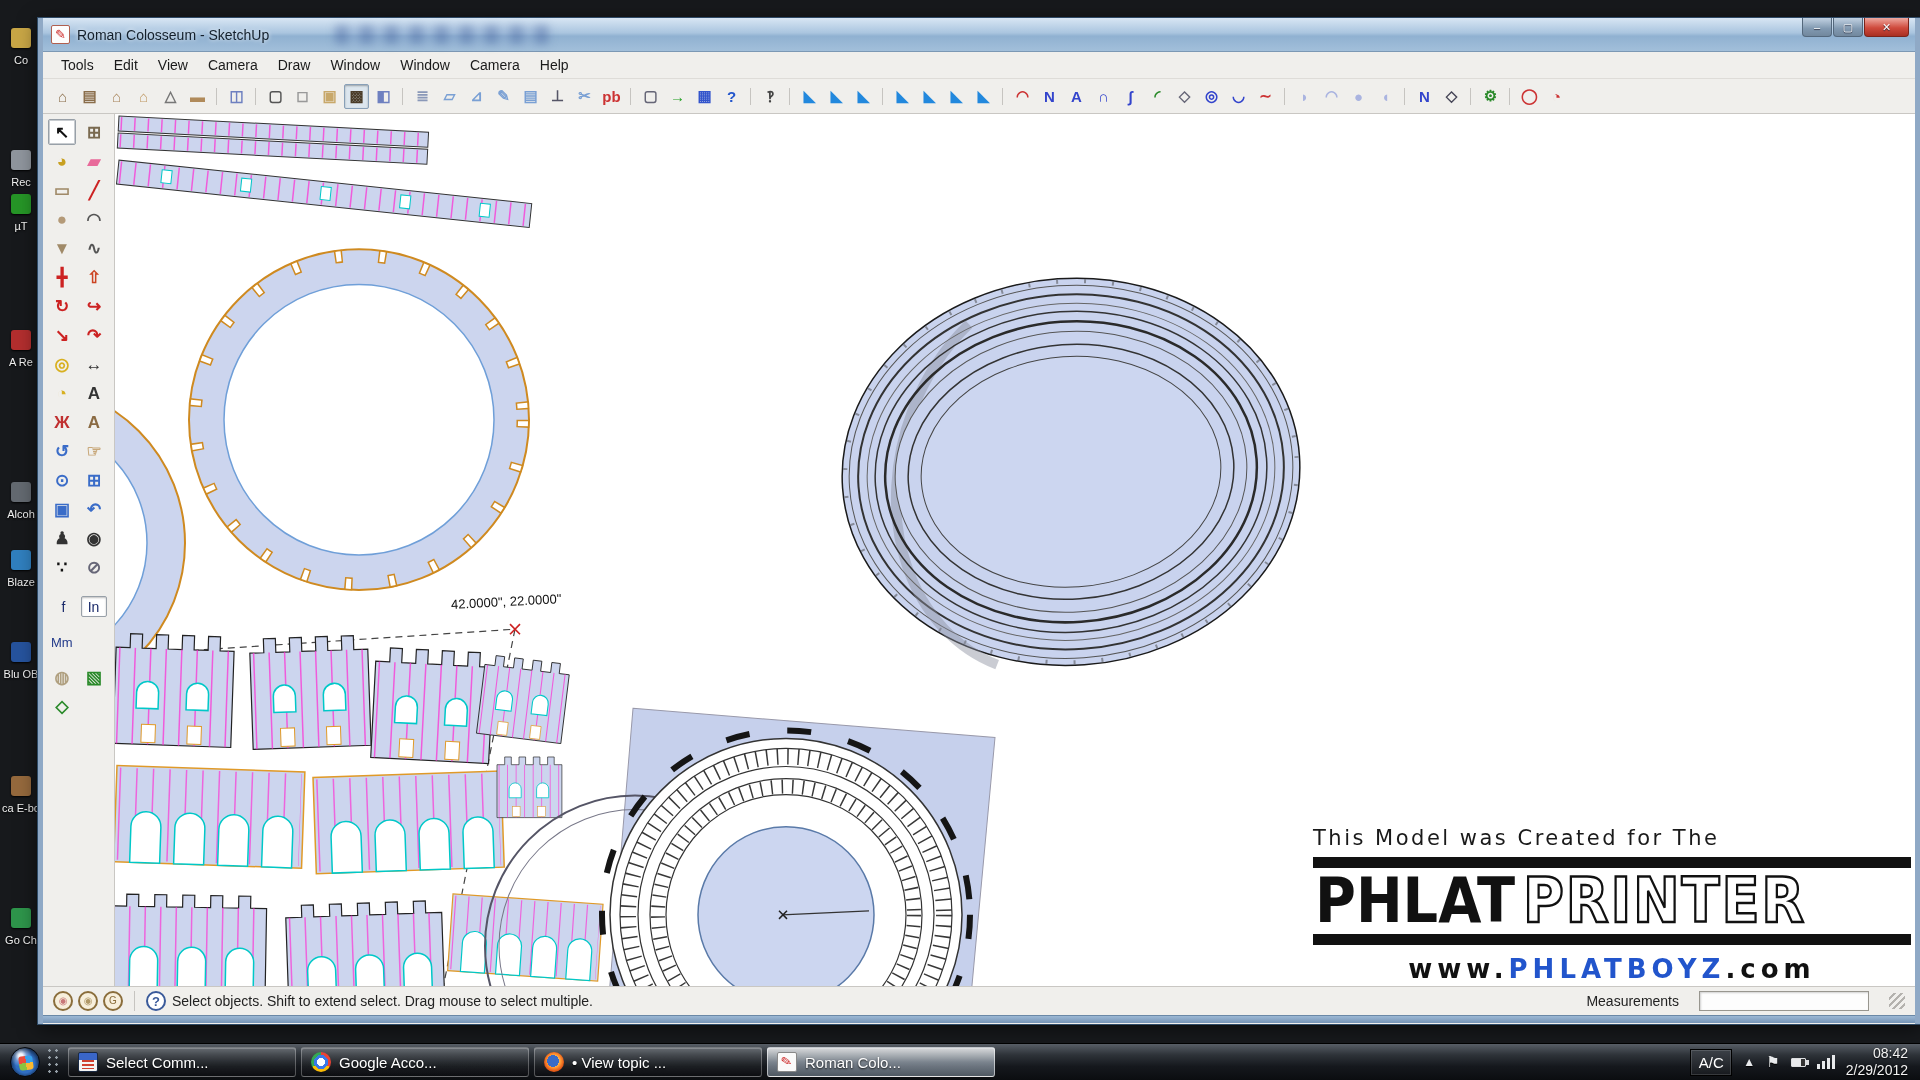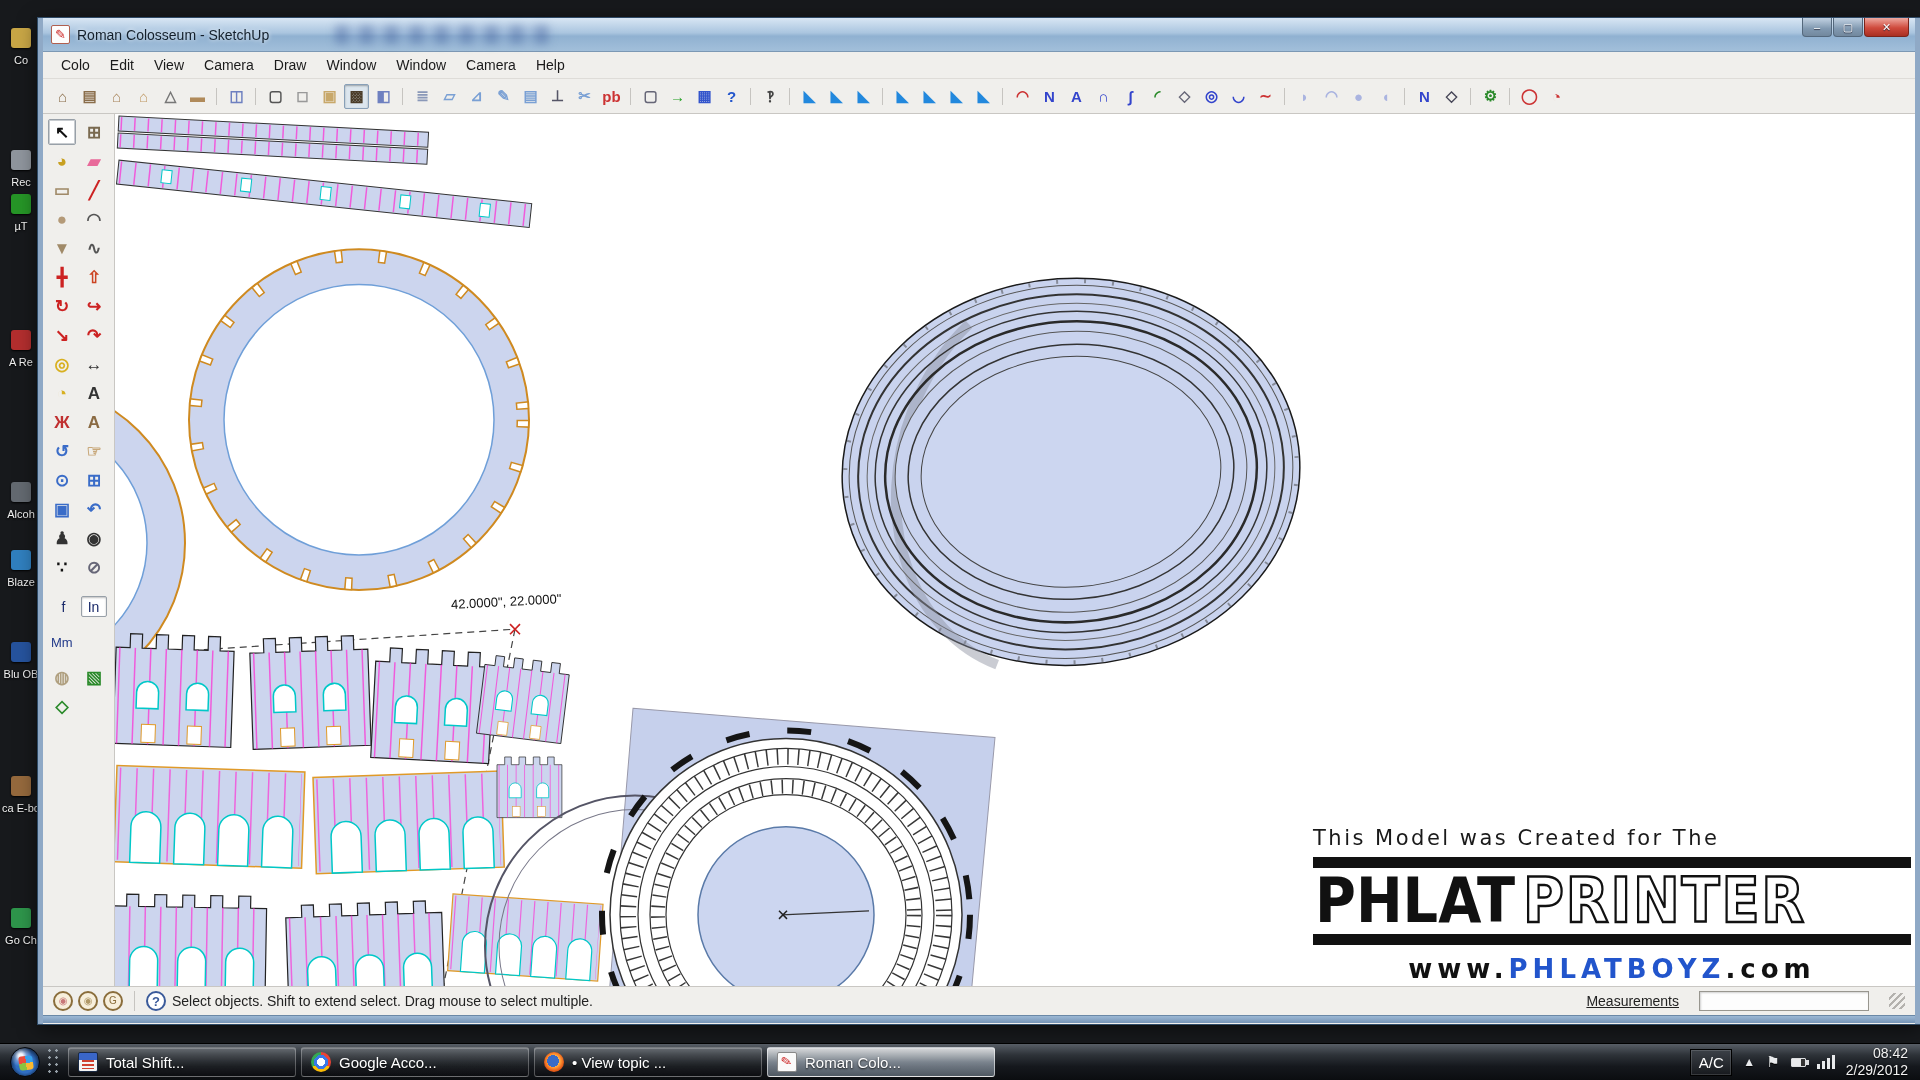--- a/index.html
+++ b/index.html
@@ -77,21 +77,21 @@
   
   .statusbar { height:29px; display:flex; align-items:center; padding:0 10px; gap:6px;
                background:#f0efec; border-top:1px solid #c9c7c3; font-size:14px; color:#222; }
   .sb-icons { display:flex; gap:5px; }
   .sb-circle { width:20px; height:20px; border-radius:50%; border:2px solid #8a6d3b; background:#f7efdc;
                display:flex; align-items:center; justify-content:center; }
   .sb-circle i { font-style:normal; font-size:10px; line-height:1; }
   .sb-sep { width:1px; height:20px; background:#c6c4c0; margin:0 5px; }
   .sb-help { width:20px; height:20px; border-radius:50%; border:2px solid #3a5a9a; color:#3a5a9a; background:#fff;
              font-weight:bold; font-size:13px; display:flex; align-items:center; justify-content:center; }
-  .sb-right { margin-left:auto; display:flex; align-items:center; gap:20px;text-decoration:underline; }
+  .sb-right { margin-left:auto; display:flex; align-items:center; gap:20px; }
   .meas-box { width:170px; height:20px; background:#fdfdfd; border:1px solid #98968f; box-shadow:inset 1px 1px 2px rgba(0,0,0,.18); }
   .grip { width:16px; height:16px; background:repeating-linear-gradient(135deg, transparent 0 3px, #b4b2ae 3px 5px); }
   .window-bottom { height:8px; background:linear-gradient(#9cb8d4,#7694b6); border-top:1px solid #6a88a6; }
 
   
   #taskbar { position:absolute; left:0; right:0; bottom:0; height:36px; display:flex; align-items:center; padding:0 6px;
              background:linear-gradient(180deg,#585e66,#2e3339 30%,#15181d 62%,#0b0d10); box-shadow:0 -1px 0 #000; }
   .orb { width:30px; height:30px; border-radius:50%; margin:0 6px 0 4px; position:relative; flex:none;
          border:1px solid #06080c;
          background:radial-gradient(circle at 35% 28%, rgba(255,255,255,.95) 0 2px, rgba(255,255,255,.3) 6px, transparent 11px),
@@ -198,21 +198,21 @@
         <span class="wbtn" data-name="minimize-button">–</span>
 
         <span class="wbtn" data-name="maximize-button">▢</span>
 
         <span class="wbtn" data-name="close-button">×</span>
       </div>
   </div>
 
   <div class="menubar" data-name="menu-bar">
 
-      <span class="menu-item" data-name="menu-item">Colo</span>
+      <span class="menu-item" data-name="menu-item">Tools</span>
 
       <span class="menu-item" data-name="menu-item">Edit</span>
 
       <span class="menu-item" data-name="menu-item">View</span>
 
       <span class="menu-item" data-name="menu-item">Camera</span>
 
       <span class="menu-item" data-name="menu-item">Draw</span>
 
       <span class="menu-item" data-name="menu-item">Window</span>
@@ -634,21 +634,21 @@
   <div class="window-bottom" data-name="window-bottom-border"></div>
 </div>
 
 <div id="taskbar" data-name="taskbar">
   <div class="orb" data-name="start-button"></div>
   <div class="dots" data-name="quick-launch-handle"></div>
   <div class="tasks" data-name="taskbar-buttons">
 
       <div class="taskbtn" data-name="taskbar-total-commander">
         <span class="tb-icon" data-name="taskbar-button-icon" data-icon="totalcmd"></span>
-        <span class="tb-label" data-name="taskbar-button-label">Total Shift...</span>
+        <span class="tb-label" data-name="taskbar-button-label">Select Comm...</span>
       </div>
 
       <div class="taskbtn" data-name="taskbar-chrome">
         <span class="tb-icon" data-name="taskbar-button-icon" data-icon="chrome"></span>
         <span class="tb-label" data-name="taskbar-button-label">Google Acco...</span>
       </div>
 
       <div class="taskbtn" data-name="taskbar-firefox">
         <span class="tb-icon" data-name="taskbar-button-icon" data-icon="firefox"></span>
         <span class="tb-label" data-name="taskbar-button-label">• View topic ...</span>

